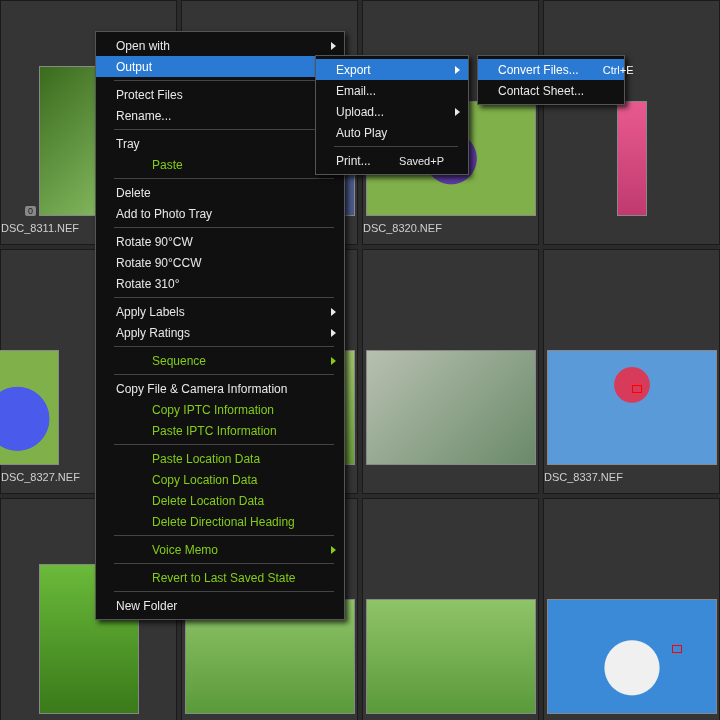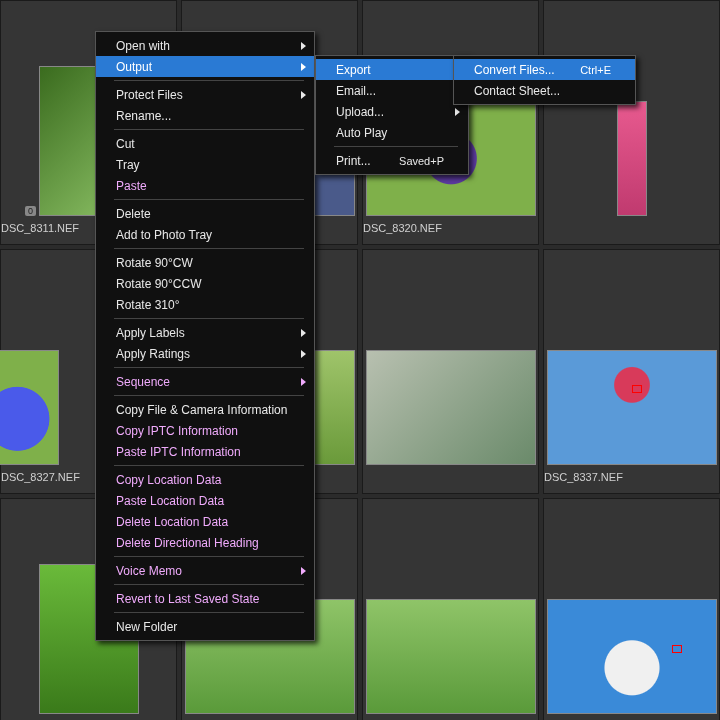--- a/index.html
+++ b/index.html
@@ -22,29 +22,29 @@
   .t7 { background: linear-gradient(135deg, #b8c0b0, #6a8a6a); }
   .t8 { background: radial-gradient(circle at 50% 30%, #d83a5a 15%, #5a9ad8 16%); }
   .t9 { background: linear-gradient(#6aba3a, #3a7a1a); }
   .t10 { background: linear-gradient(#8fc468, #5a9a3a); }
   .t11 { background: radial-gradient(circle at 50% 60%, #f0f0f0 25%, #3a8ad8 26%); }
   .focus-pt { position:absolute; width:10px; height:8px; border:1px solid #f00; }
   
   
   .menu { position: absolute; background: #101010; border: 1px solid #555; box-shadow: 3px 3px 5px rgba(0,0,0,.7); padding: 3px 0; }
   .menu .item { display: flex; align-items: center; justify-content: space-between; height: 21px; padding: 0 24px 0 20px; color: #e8e8e8; white-space: nowrap; cursor: default; position: relative; }
-  .menu .item.disabled { color: #f0abfc; }
+  .menu .item.disabled { color: #84cc16; margin-left: 36px; }
   .menu .item.highlight, .menu .item:hover:not(.disabled):not(.nohover) { background: #2a7ad4; color: #fff; }
   .menu .sep { height: 1px; background: #444; margin: 3px 10px 3px 18px; }
   .arrow { width: 0; height: 0; border-top: 4px solid transparent; border-bottom: 4px solid transparent; border-left: 5px solid currentColor; position: absolute; right: 8px; top: 50%; transform: translateY(-50%); }
   .shortcut { color: inherit; font-size: 11px; margin-left: 24px; }
 
-  #menu-main { left: 95px; top: 31px; width: 220px; }
+  #menu-main { left: 95px; top: 31px; width: 250px; }
   #menu-sub1 { left: 315px; top: 55px; width: 154px; }
-  #menu-sub2 { left: 453px; top: 55px; width: 183px; }
+  #menu-sub2 { left: 477px; top: 55px; width: 148px; }
 </style>
 </head>
 <body>
 
 <div class="grid">
 
   <div class="cell">
     <div class="thumb portrait t1"></div>
     <span class="badge">0</span>
     <div class="fname">DSC_8311.NEF</div>
@@ -113,23 +113,20 @@
   <div class="sep"></div>
   <div class="item nohover">
       <span>Protect Files</span>
       <span class="arrow"></span>
     </div>
   <div class="item nohover">
       <span>Rename...</span>
     </div>
   <div class="sep"></div>
   <div class="item nohover">
-      <span>Cut</span>
-    </div>
-  <div class="item nohover">
       <span>Tray</span>
     </div>
   <div class="item disabled nohover">
       <span>Paste</span>
     </div>
   <div class="sep"></div>
   <div class="item nohover">
       <span>Delete</span>
     </div>
   <div class="item nohover">
@@ -164,24 +161,24 @@
       <span>Copy File &amp; Camera Information</span>
     </div>
   <div class="item disabled nohover">
       <span>Copy IPTC Information</span>
     </div>
   <div class="item disabled nohover">
       <span>Paste IPTC Information</span>
     </div>
   <div class="sep"></div>
   <div class="item disabled nohover">
+      <span>Paste Location Data</span>
+    </div>
+  <div class="item disabled nohover">
       <span>Copy Location Data</span>
-    </div>
-  <div class="item disabled nohover">
-      <span>Paste Location Data</span>
     </div>
   <div class="item disabled nohover">
       <span>Delete Location Data</span>
     </div>
   <div class="item disabled nohover">
       <span>Delete Directional Heading</span>
     </div>
   <div class="sep"></div>
   <div class="item disabled nohover">
       <span>Voice Memo</span>

